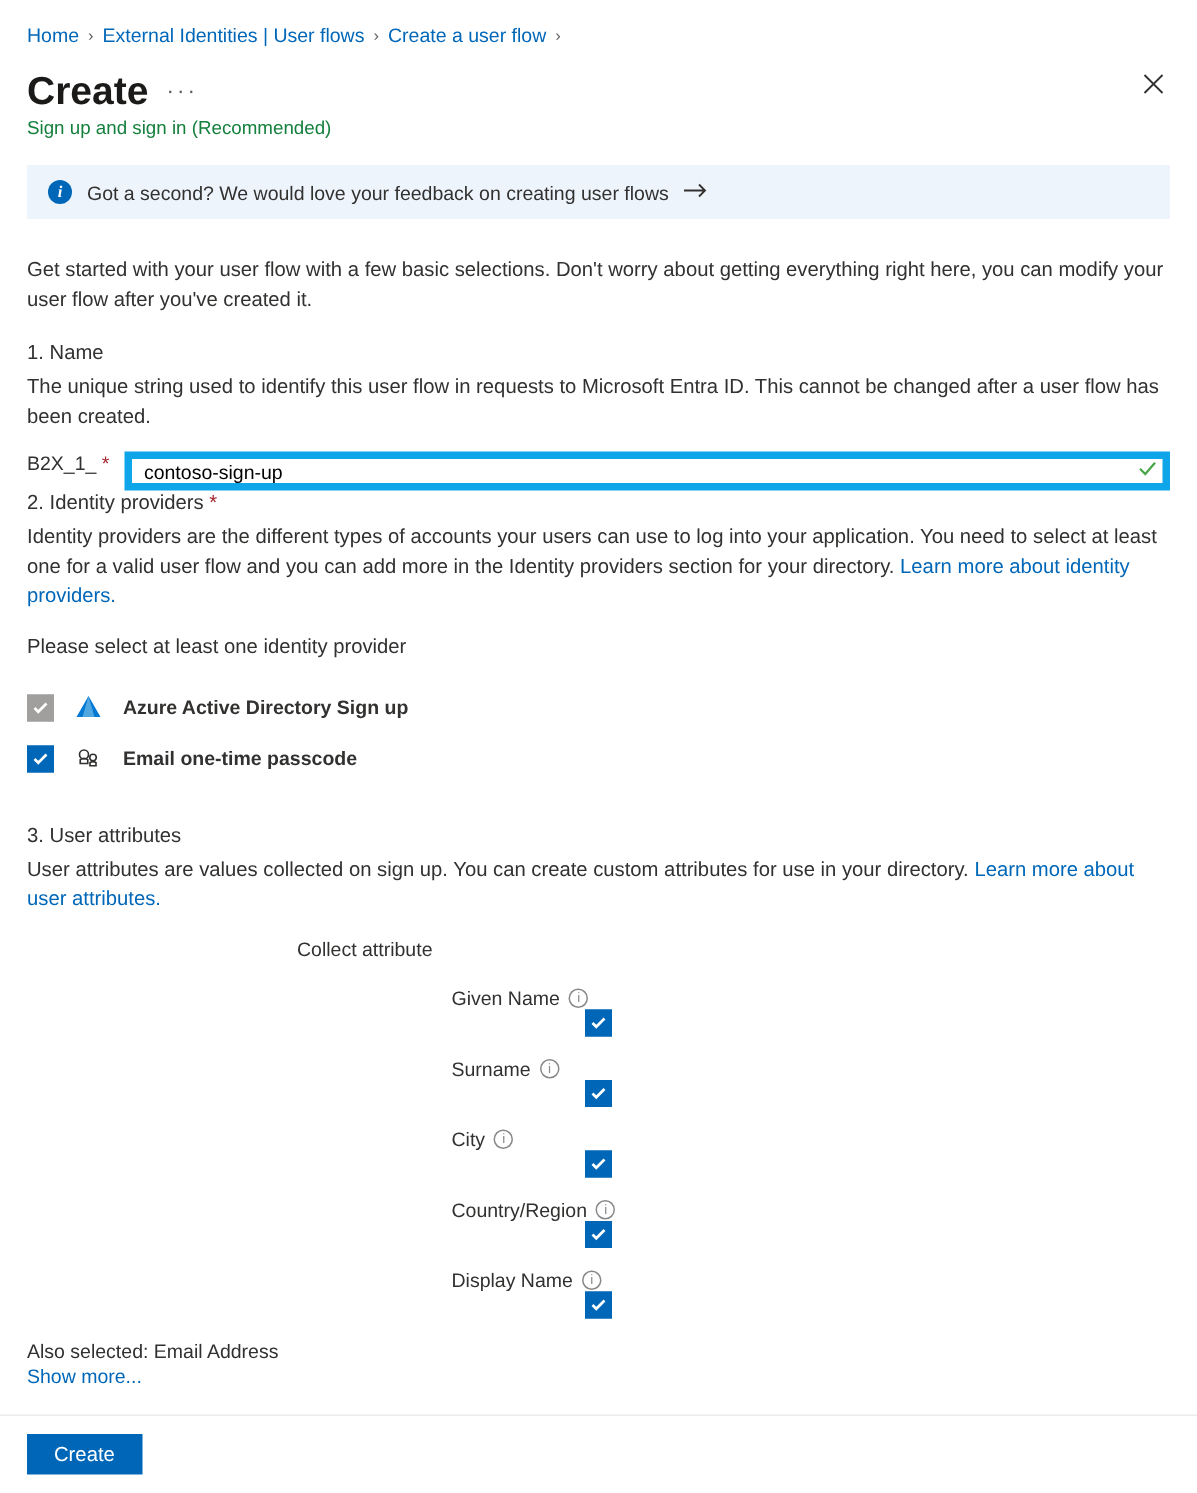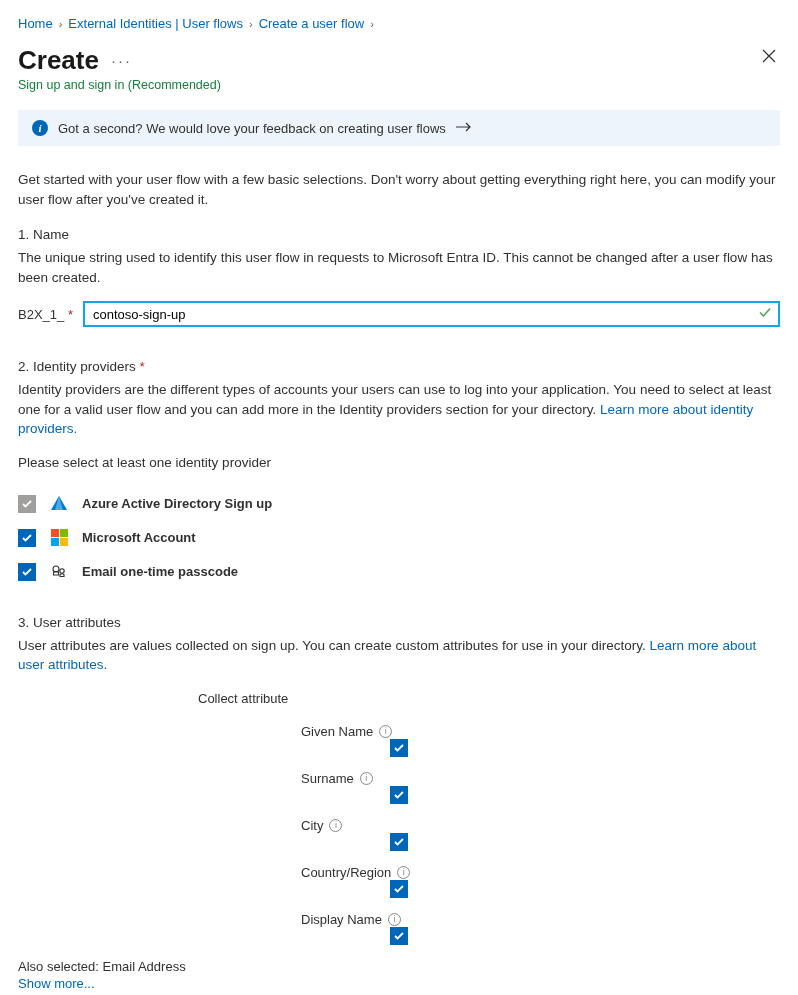--- a/index.html
+++ b/index.html
@@ -35,26 +35,26 @@
       background: #0067b8; color: #fff;
       display: inline-flex; align-items: center; justify-content: center;
       font-weight: bold; font-size: 11px; font-style: italic; font-family: Georgia, serif;
     }
     .arrow-icon { color: #323130; }
     .para { font-size: 13.5px; line-height: 1.45; margin-bottom: 18px; }
     .section-head { font-size: 13.5px; margin-bottom: 6px; }
     .required { color: #a4262c; }
     .desc { font-size: 13.5px; line-height: 1.45; margin-bottom: 14px; }
     .link { color: #0067b8; text-decoration: none; cursor: pointer; }
-    .name-row { display: flex; align-items: center; gap: 10px; margin-bottom: 32px; }
+    .name-row { display: flex; gap: 10px; }
     .prefix { font-size: 13px; white-space: nowrap; }
     .input-wrap { position: relative; flex: 1; }
     .text-input {
       width: 100%; height: 26px;
-      border: 2px solid #0ea5e9;
+      border: 5px solid #0ea5e9;
       padding: 2px 28px 2px 8px;
       font-size: 13px;
       font-family: inherit;
       outline: none;
     }
     .valid-check {
       position: absolute; right: 8px; top: 50%; transform: translateY(-50%);
       color: #4aa64a;
     }
     .idp-list { margin-top: 22px; }
@@ -177,36 +177,20 @@
       </span>
       <span>Azure Active Directory Sign up</span>
     </div>
     <div class="idp-row">
       <span class="cb checked">
         <svg viewBox="0 0 12 12">
             <path d="M2 6 L4.5 8.5 L10 3" stroke="#fff" stroke-width="1.8" fill="none"></path>
           </svg>
       </span>
       <span class="idp-icon">
-        <span class="ms-logo">
-            <span></span>
-            <span></span>
-            <span></span>
-            <span></span>
-          </span>
-      </span>
-      <span>Microsoft Account</span>
-    </div>
-    <div class="idp-row">
-      <span class="cb checked">
-        <svg viewBox="0 0 12 12">
-            <path d="M2 6 L4.5 8.5 L10 3" stroke="#fff" stroke-width="1.8" fill="none"></path>
-          </svg>
-      </span>
-      <span class="idp-icon">
         <svg width="18" height="18" viewBox="0 0 18 18" stroke="#323130" stroke-width="1.1" fill="none">
           <circle cx="6" cy="6" r="3"></circle>
             <path d="M3.5 9.5 Q6 7.5 8.5 9.5 L8.5 12 L3.5 12 Z"></path>
           <circle cx="12" cy="8" r="2.2"></circle>
             <path d="M10 11.5 Q12 10 14 11.5 L14 13.5 L10 13.5 Z"></path>
         </svg>
       </span>
       <span>Email one-time passcode</span>
     </div>
   </div>

